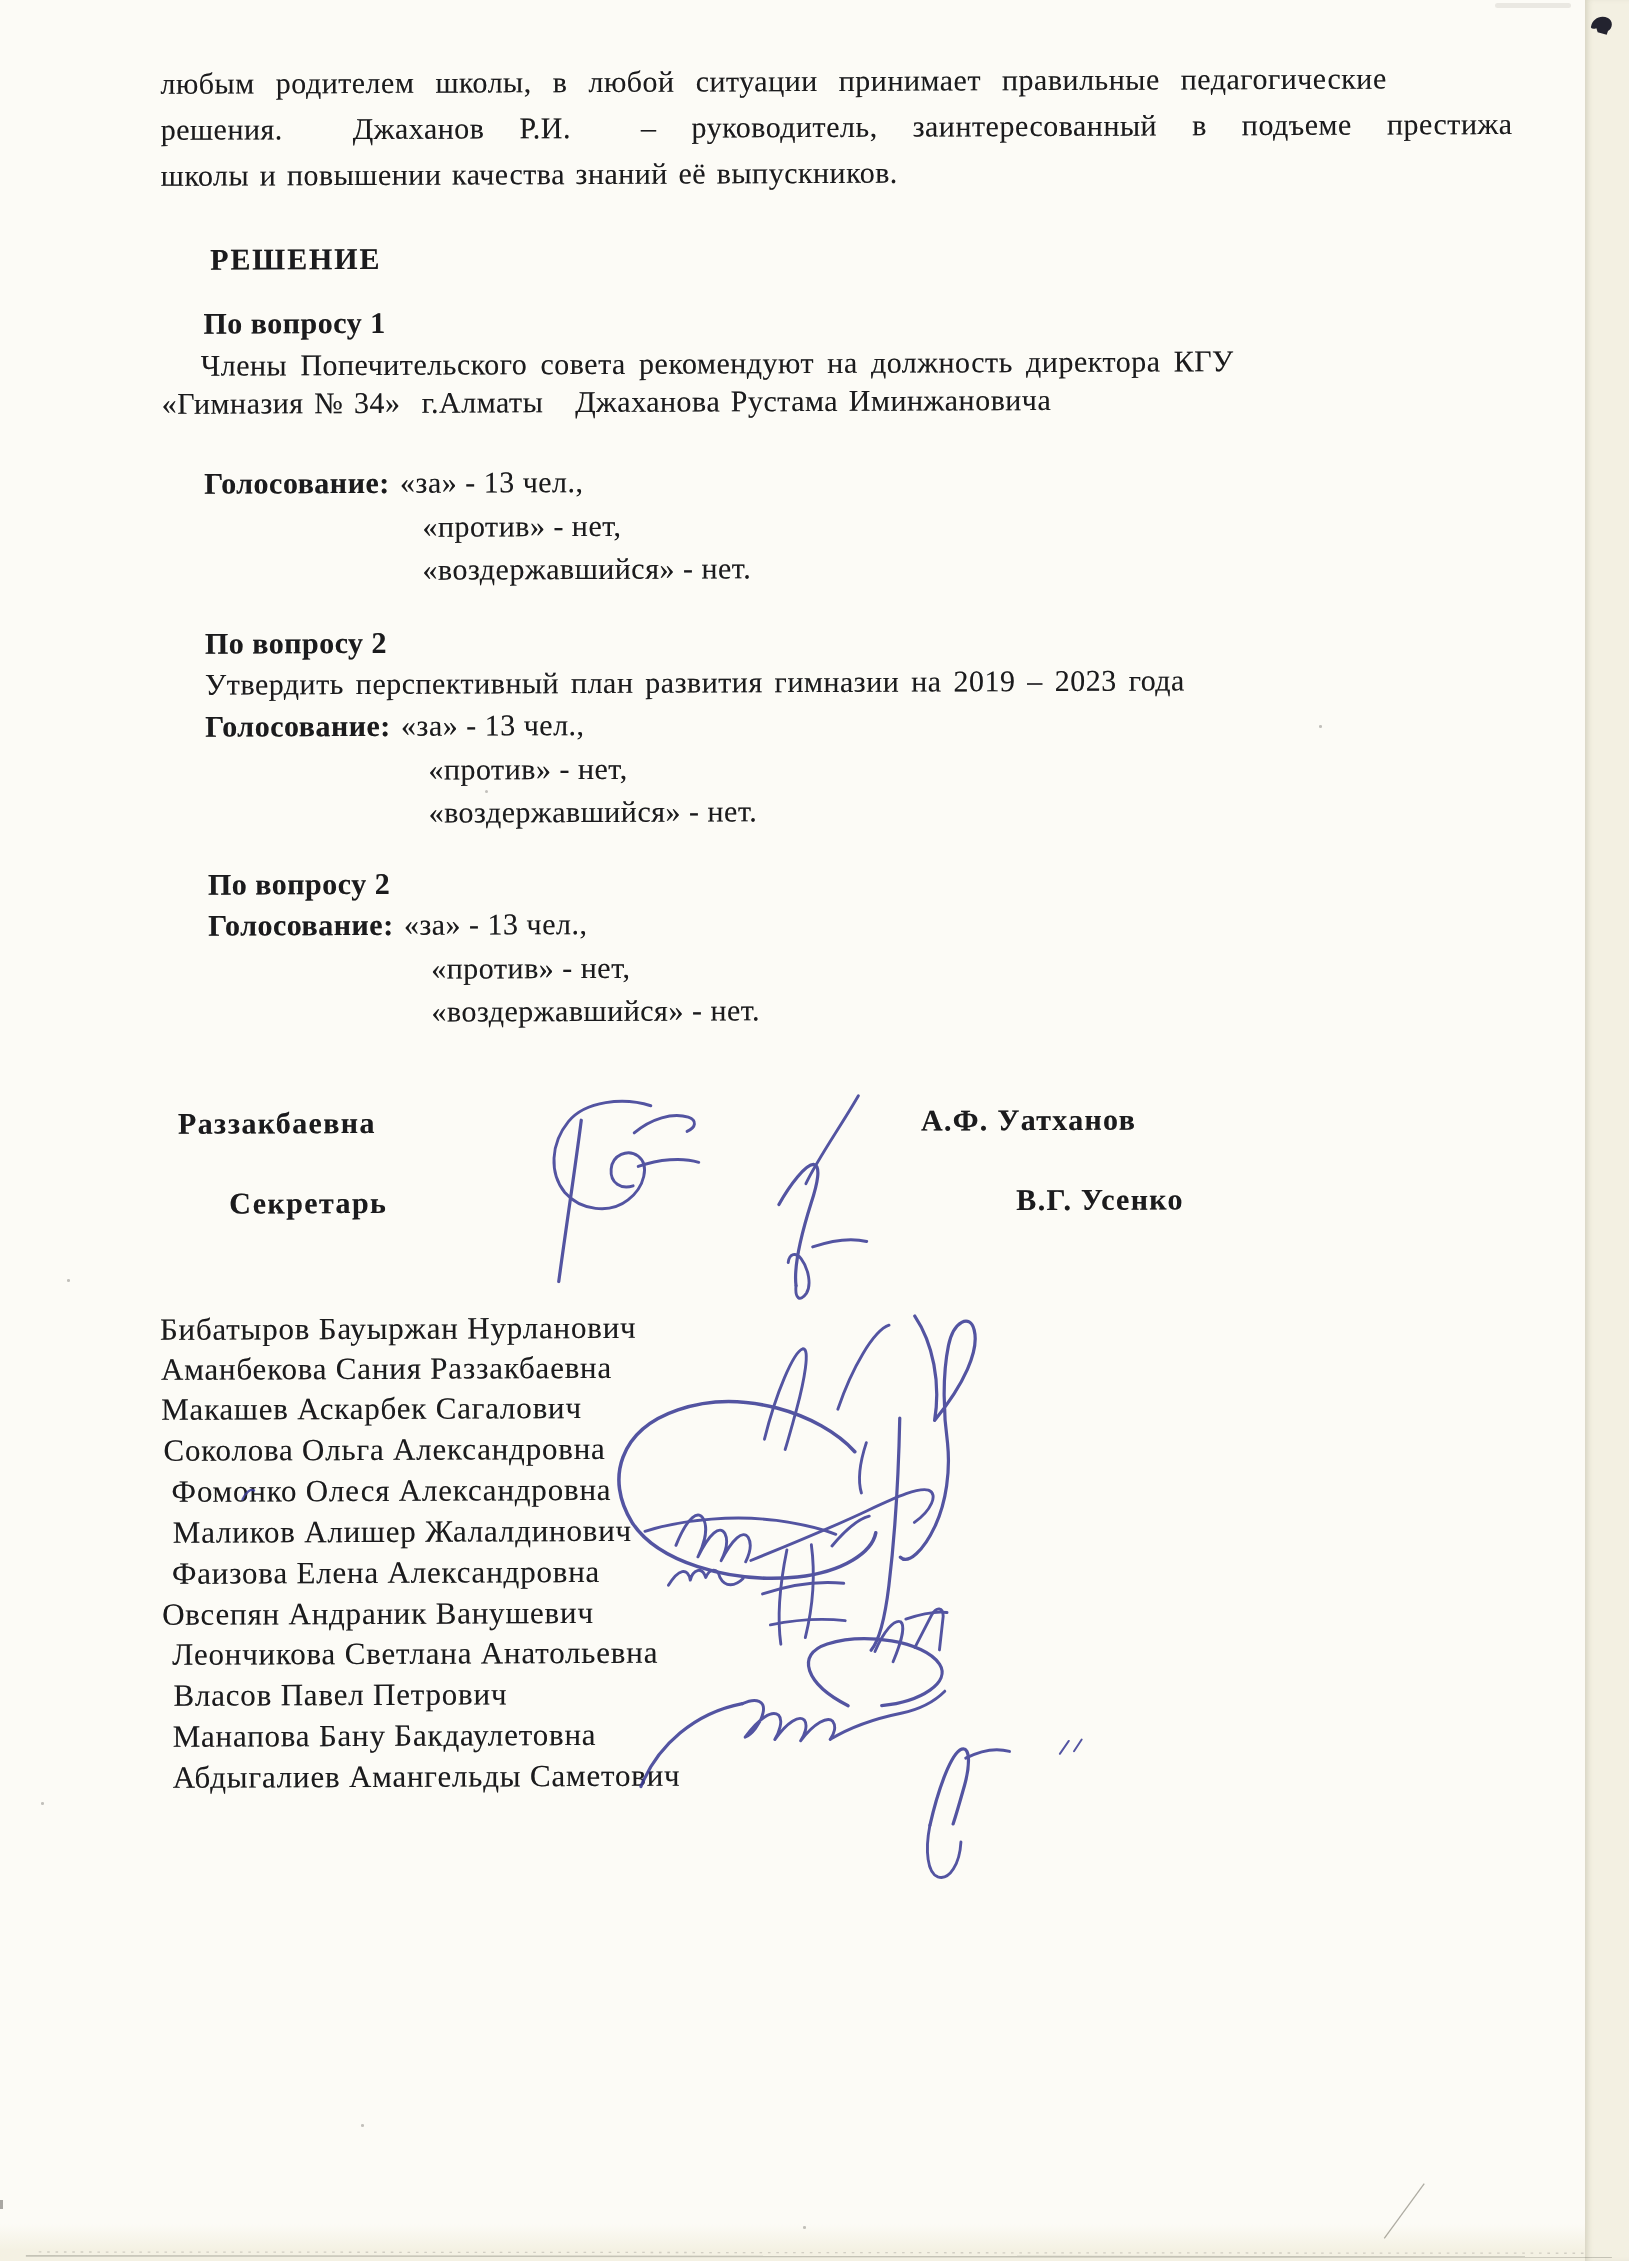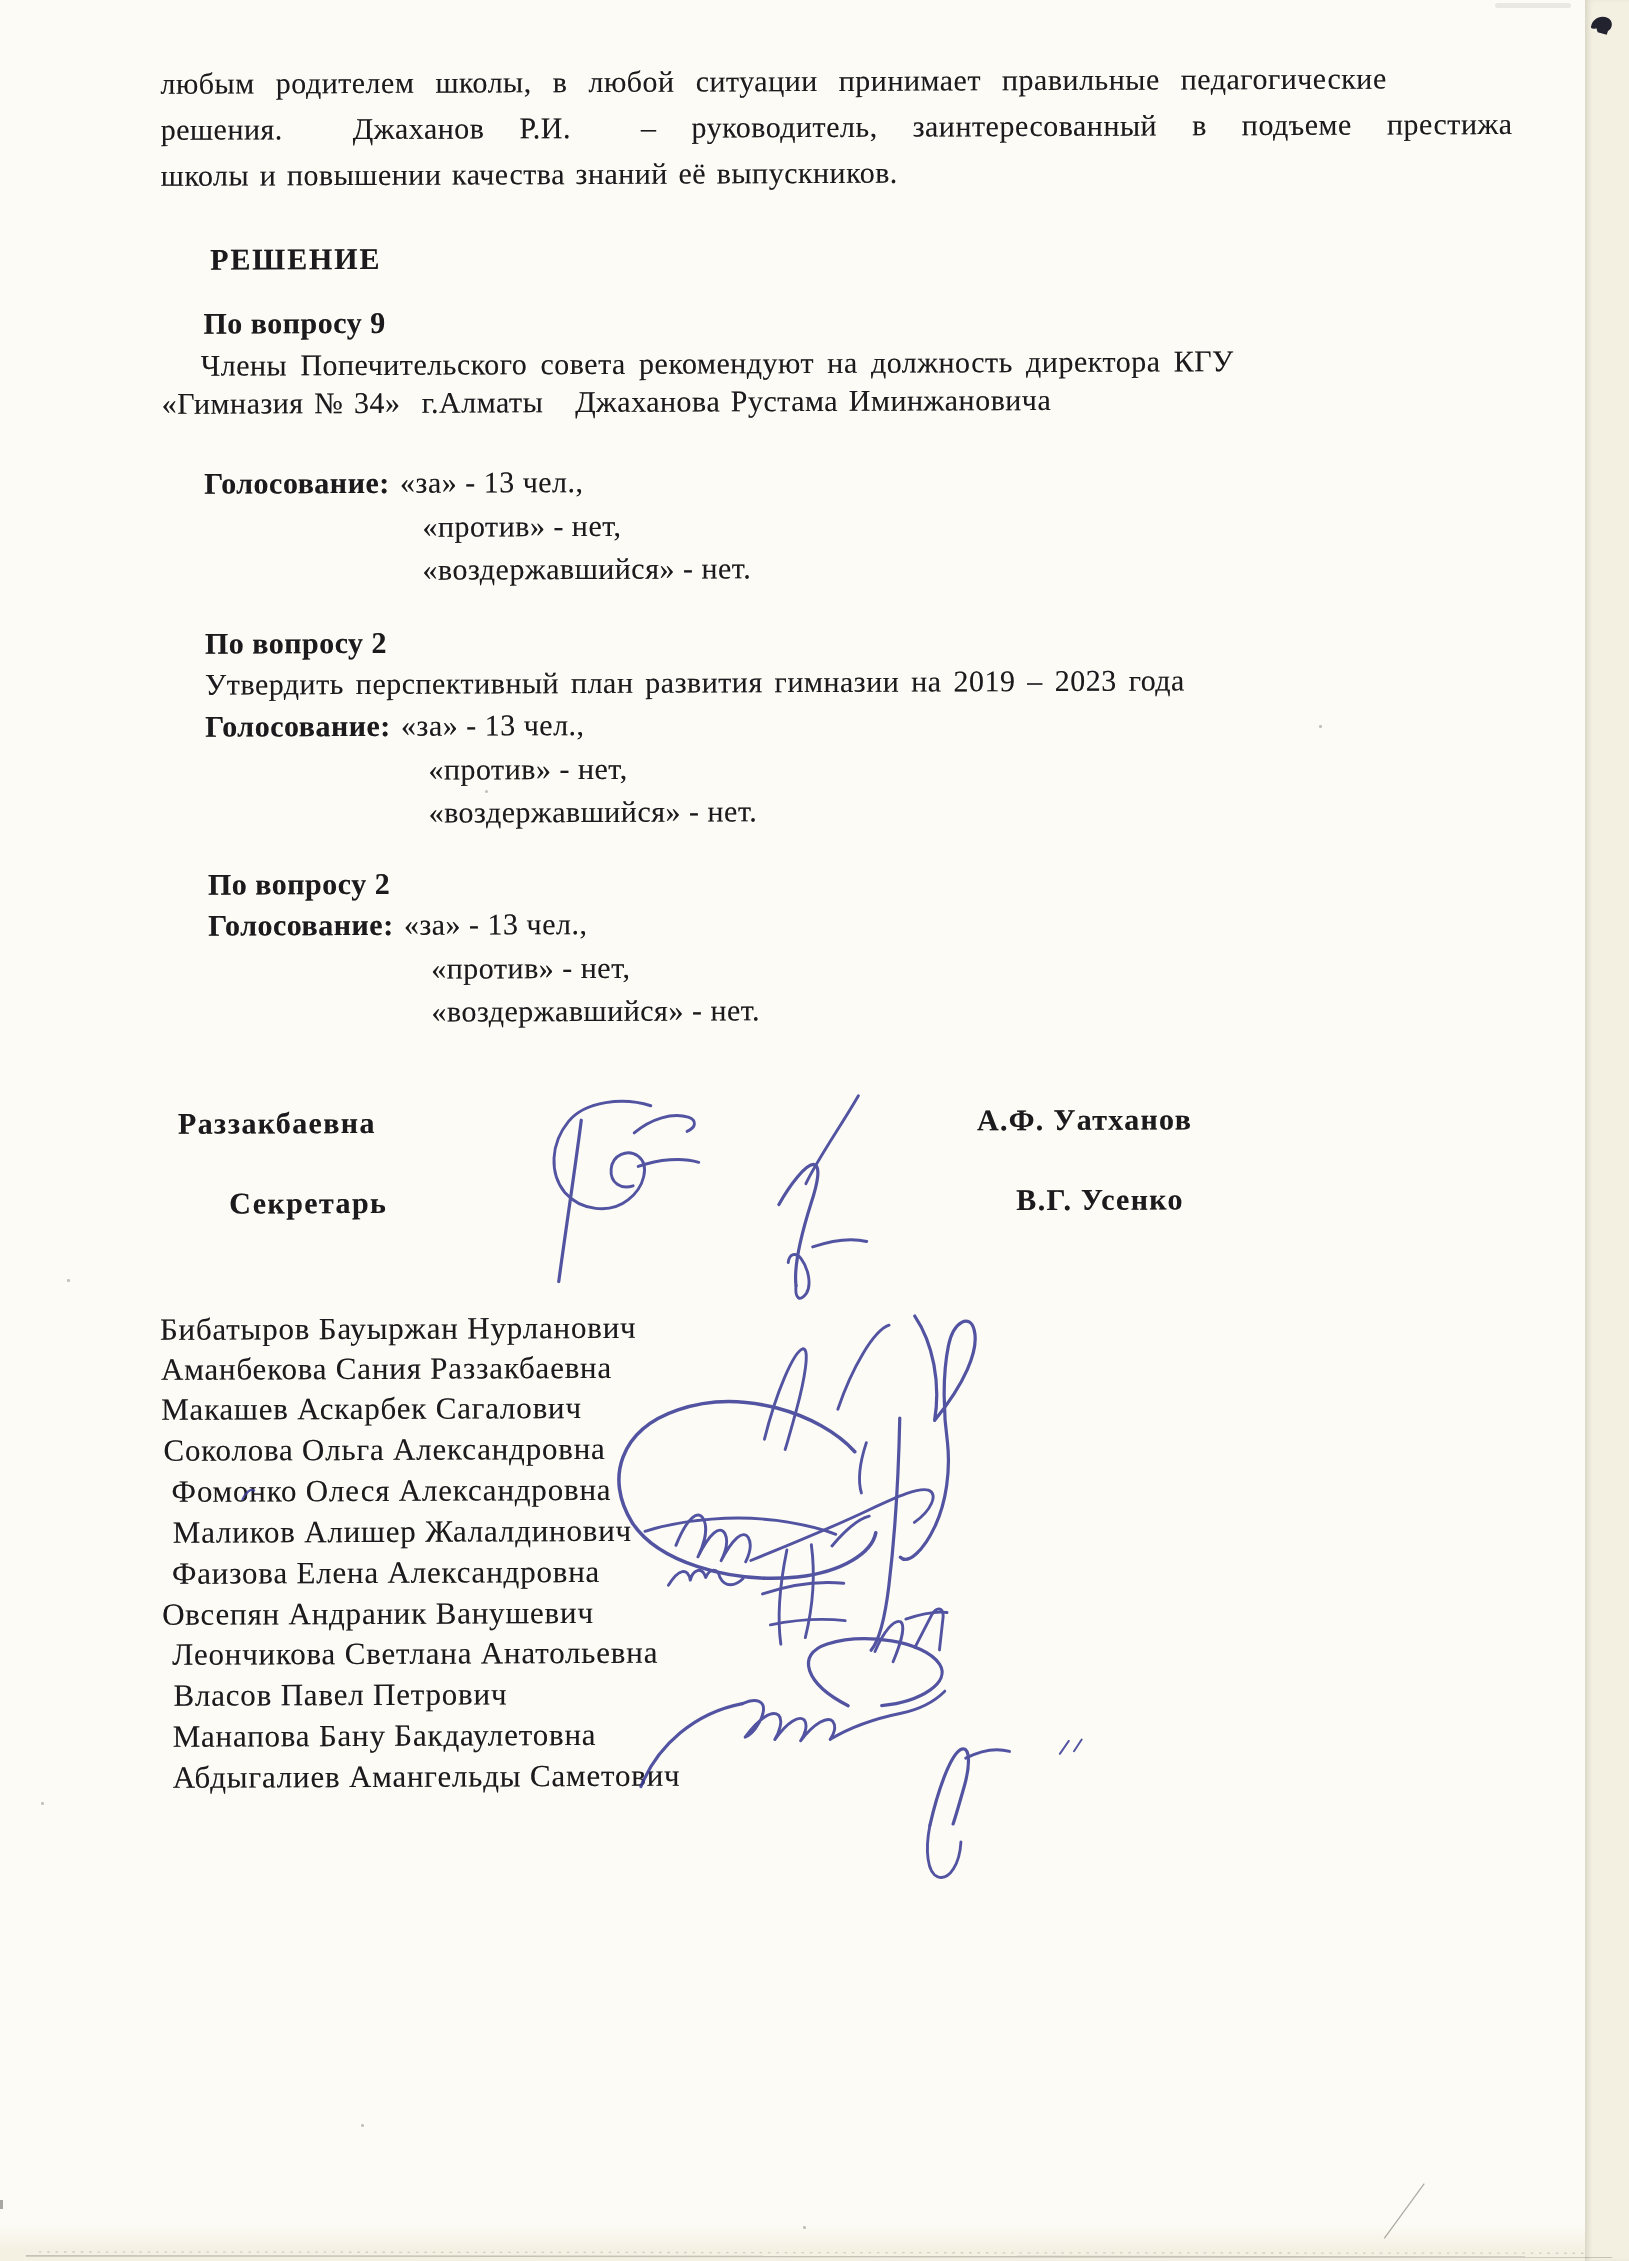--- a/index.html
+++ b/index.html
@@ -69,40 +69,40 @@
   <div class="speck" style="left:0;top:2200px;width:3.2px;height:9px;border-radius:0;opacity:.5"></div>
 
   <div class="content">
 
     <div class="t" style="left:164px;top:66px;word-spacing:13px">любым родителем школы, в любой ситуации принимает правильные педагогические</div>
     <div class="t" style="left:164px;top:112px;word-spacing:27px">решения.  Джаханов Р.И.  – руководитель, заинтересованный в подъеме престижа</div>
     <div class="t" style="left:164px;top:158px;word-spacing:2.6px">школы и повышении качества знаний её выпускников.</div>
 
     <div class="t b heading" style="left:213px;top:242px">РЕШЕНИЕ</div>
 
-    <div class="t b" style="left:206px;top:306px">По вопросу 9</div>
+    <div class="t b" style="left:206px;top:306px">По вопросу 1</div>
     <div class="t" style="left:203px;top:348px;word-spacing:5.2px">Члены Попечительского совета рекомендуют на должность директора КГУ</div>
     <div class="t" style="left:164px;top:386px;word-spacing:2.6px">«Гимназия № 34»  г.Алматы   Джаханова Рустама Иминжановича</div>
     <div class="t" style="left:206px;top:466px"><span class="b">Голосование:</span><span class="vote-text">«за» - 13 чел.,</span></div>
     <div class="t" style="left:424px;top:510px">«против» - нет,</div>
     <div class="t" style="left:424px;top:553px">«воздержавшийся» - нет.</div>
 
     <div class="t b" style="left:206px;top:626px">По вопросу 2</div>
     <div class="t" style="left:206px;top:667px;word-spacing:3.9px">Утвердить перспективный план развития гимназии на 2019 – 2023 года</div>
     <div class="t" style="left:206px;top:709px"><span class="b">Голосование:</span><span class="vote-text">«за» - 13 чел.,</span></div>
     <div class="t" style="left:429px;top:753px">«против» - нет,</div>
     <div class="t" style="left:429px;top:796px">«воздержавшийся» - нет.</div>
 
     <div class="t b" style="left:208px;top:867px">По вопросу 2</div>
     <div class="t" style="left:208px;top:908px"><span class="b">Голосование:</span><span class="vote-text">«за» - 13 чел.,</span></div>
     <div class="t" style="left:431px;top:952px">«против» - нет,</div>
     <div class="t" style="left:431px;top:995px">«воздержавшийся» - нет.</div>
 
     <div class="t b" style="left:177px;top:1106px;letter-spacing:1.4px">Раззакбаевна</div>
-    <div class="t b" style="left:976px;top:1106px;letter-spacing:1.3px">А.Ф. Уатханов</div>
+    <div class="t b" style="left:920px;top:1106px;letter-spacing:1.3px">А.Ф. Уатханов</div>
     <div class="t b" style="left:228px;top:1186px;letter-spacing:1.4px">Секретарь</div>
     <div class="t b" style="left:1015px;top:1186px;letter-spacing:1.3px">В.Г. Усенко</div>
 
     <div class="t name" style="left:158px;top:1311px">Бибатыров Бауыржан Нурланович</div>
     <div class="t name" style="left:159px;top:1351px">Аманбекова Сания Раззакбаевна</div>
     <div class="t name" style="left:159px;top:1391px">Макашев Аскарбек Сагалович</div>
     <div class="t name" style="left:161px;top:1432px">Соколова Ольга Александровна</div>
     <div class="t name" style="left:169px;top:1473px">Фомонко Олеся Александровна</div>
     <div class="t name" style="left:170px;top:1514px">Маликов Алишер Жалалдинович</div>
     <div class="t name" style="left:169px;top:1555px">Фаизова Елена Александровна</div>

